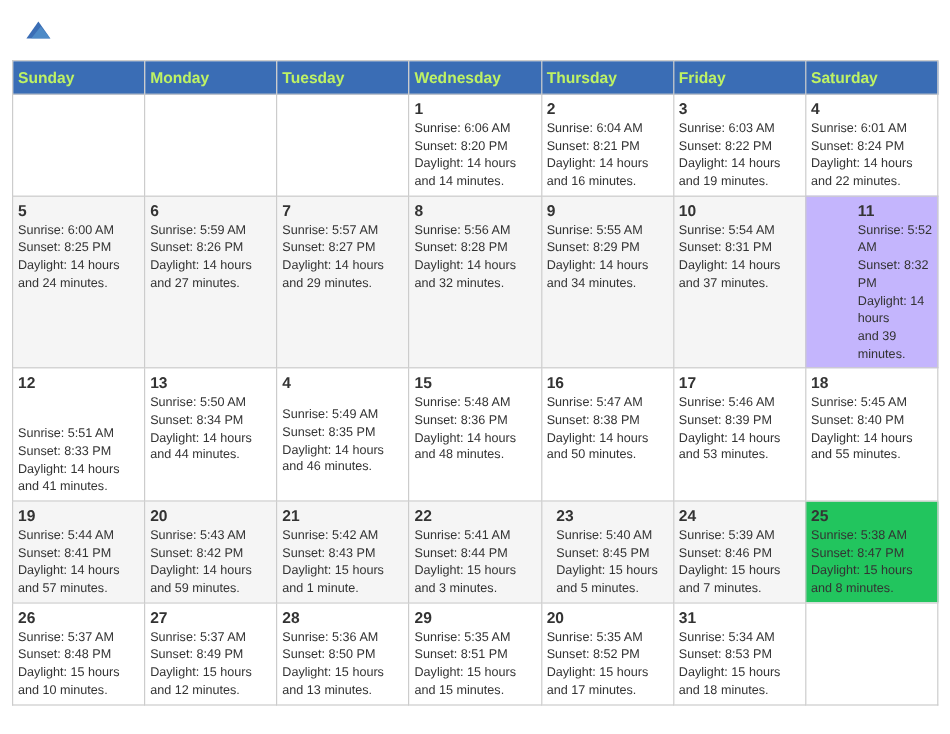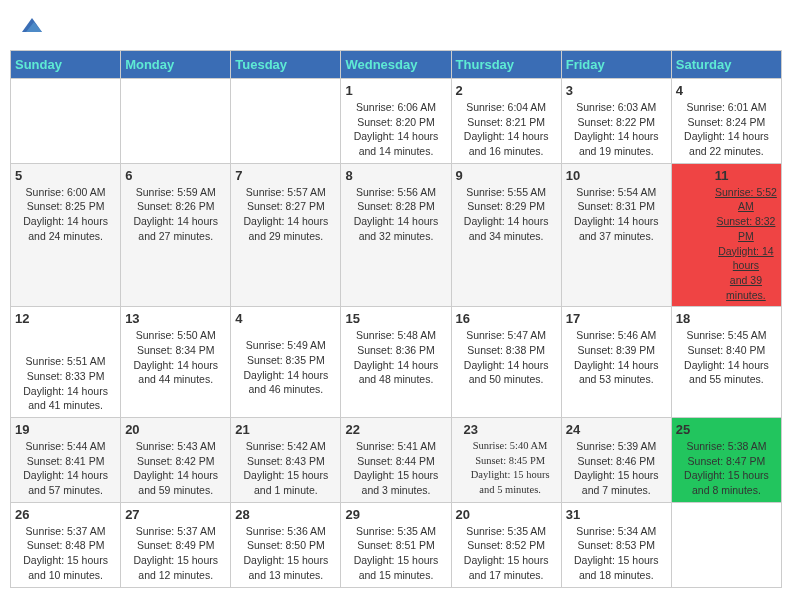--- a/index.html
+++ b/index.html
@@ -52,21 +52,21 @@
     .location {
       font-size: 14px;
       color: #555;
     }
     .calendar {
       width: 100%;
       border-collapse: collapse;
     }
     .calendar th {
       background-color: #3a6db5;
-      color: #5eead4;
+      color: #bef264;
       font-size: 13px;
       font-weight: bold;
       padding: 6px 4px;
       text-align: left;
       border: 1px solid #ccc;
     }
     .calendar td {
       vertical-align: top;
       border: 1px solid #ccc;
       padding: 4px;
@@ -81,21 +81,20 @@
     }
     .day-number {
       font-size: 13px;
       font-weight: bold;
       margin-bottom: 2px;
     }
     .day-info {
       font-size: 10.5px;
       line-height: 1.4;
       color: #333;
-      text-align: center;
     }
     .empty-cell {
       background: #fff !important;
     }
   </style>
 </head>
 <body>
 
 <div class="header">
   <div class="logo">
@@ -196,23 +195,23 @@
 Daylight: 14 hours
 and 34 minutes.</div>
         </td>
         <td style="background-color: rgb(245, 245, 245);">
           <div class="day-number">10</div>
           <div class="day-info" style="white-space: pre-line;">Sunrise: 5:54 AM
 Sunset: 8:31 PM
 Daylight: 14 hours
 and 37 minutes.</div>
         </td>
-        <td style="background-color: #ef4444; padding-left: 43px;">
+        <td style="background-color: #c4b5fd; padding-left: 43px;">
           <div class="day-number">11</div>
-          <div class="day-info" style="white-space: pre-line; text-decoration: underline;">Sunrise: 5:52 AM
+          <div class="day-info" style="white-space: pre-line;">Sunrise: 5:52 AM
 Sunset: 8:32 PM
 Daylight: 14 hours
 and 39 minutes.</div>
         </td>
       </tr>
       <tr>
         <td>
           <div class="day-number">12</div>
           <div class="day-info" style="white-space: pre-line; margin-top: 28px;">Sunrise: 5:51 AM
 Sunset: 8:33 PM
@@ -286,21 +285,21 @@
         </td>
         <td style="background-color: rgb(245, 245, 245);">
           <div class="day-number">22</div>
           <div class="day-info" style="white-space: pre-line;">Sunrise: 5:41 AM
 Sunset: 8:44 PM
 Daylight: 15 hours
 and 3 minutes.</div>
         </td>
         <td style="background-color: rgb(245, 245, 245); padding-left: 12px;">
           <div class="day-number">23</div>
-          <div class="day-info" style="white-space: pre-line; font-family: Liberation Serif, serif;">Sunrise: 5:40 AM
+          <div class="day-info" style="white-space: pre-line;">Sunrise: 5:40 AM
 Sunset: 8:45 PM
 Daylight: 15 hours
 and 5 minutes.</div>
         </td>
         <td style="background-color: rgb(245, 245, 245);">
           <div class="day-number">24</div>
           <div class="day-info" style="white-space: pre-line;">Sunrise: 5:39 AM
 Sunset: 8:46 PM
 Daylight: 15 hours
 and 7 minutes.</div>

